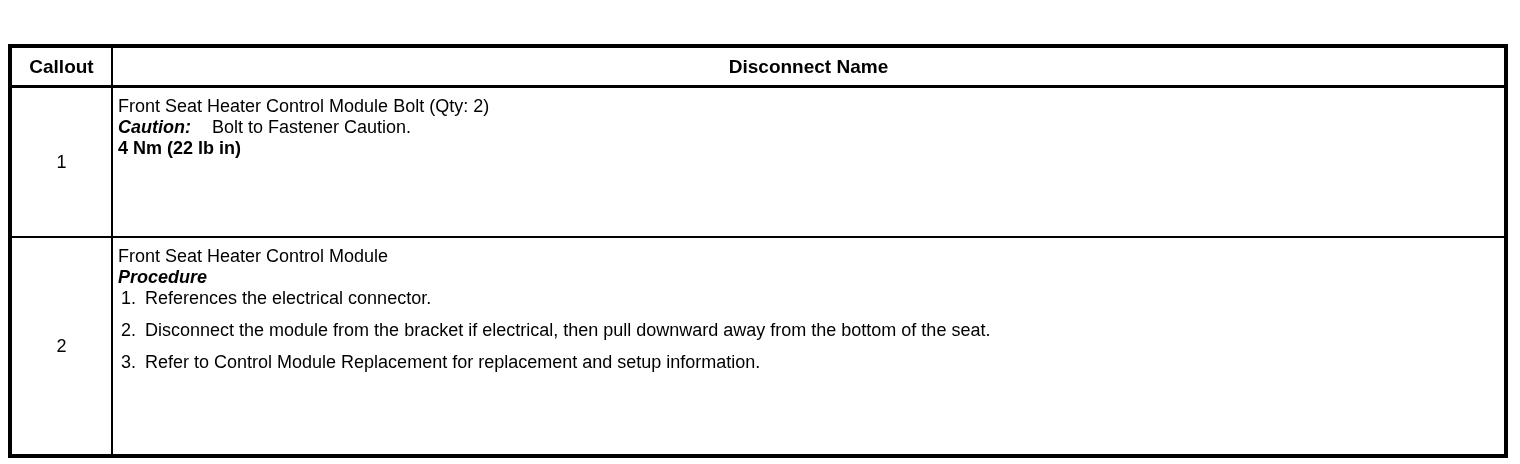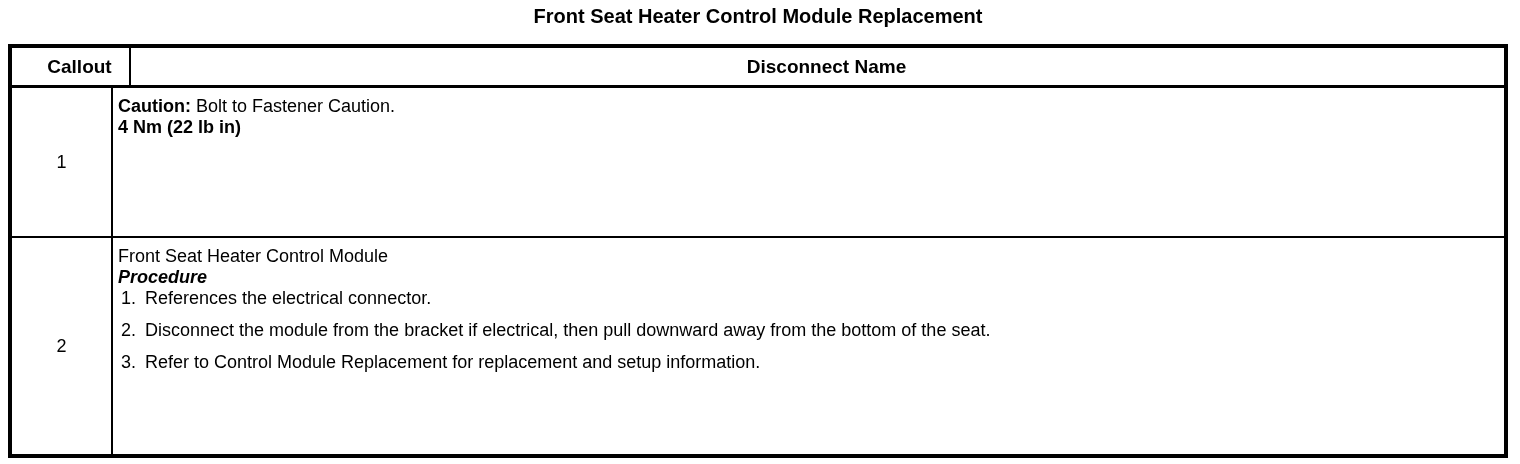--- a/index.html
+++ b/index.html
@@ -60,42 +60,41 @@
     align-items: center;
     justify-content: center;
   }
   .comp-cell {
     flex: 1 1 auto;
     min-width: 0;
   }
   .header-cell {
     font-weight: bold;
     font-size: 19px;
-    margin-left: 18px;
   }
   .comp-cell.header-cell {
     display: flex;
     align-items: center;
     justify-content: center;
   }
   .callout-num {
     font-size: 18px;
   }
   .cell-body {
     padding: 8px 10px 0 5px;
     font-size: 18px;
     line-height: 21px;
   }
   .cell-body p {
     margin: 0;
   }
   .p-component-1 { margin-bottom: 33px; }
   .p-caution     { margin-bottom: 33px; }
   .p-torque      { font-weight: bold; }
-  .caution-label { font-weight: bold; margin-right: 5px; }
+  .caution-label { font-weight: bold; margin-right: 21px; font-style: italic; }
   .p-component-2 { margin-bottom: 34px; }
   .p-procedure   { margin-left: 38px; margin-bottom: 31px; font-weight: bold; font-style: italic; }
   .steps {
     margin: 0;
     padding: 0;
     list-style: none;
   }
   .step {
     display: flex;
     margin: 0 0 11px 3px;
@@ -106,35 +105,35 @@
   }
   .step-text {
     flex: 1 1 auto;
   }
 </style>
 </head>
 <body>
 
 <div class="page">
 
-  <div class="doc-title">Front Seat Heater Control Module Replacement</div>
 
   <div class="doc-table">
 
     <div class="trow thead-row">
       <div class="callout-cell header-cell">Callout</div>
       <div class="comp-cell header-cell">Disconnect Name</div>
     </div>
 
     <div class="trow body-row-1">
       <div class="callout-cell">
         <span class="callout-num">1</span>
       </div>
       <div class="comp-cell">
         <div class="cell-body">
+          <p class="p-component-1">Front Seat Heater Control Module Bolt (Qty: 2)</p>
           <p class="p-caution">
             <span class="caution-label">Caution:</span><span>Bolt to Fastener Caution.</span>
           </p>
           <p class="p-torque">4 Nm (22 lb in)</p>
         </div>
       </div>
     </div>
 
     <div class="trow body-row-2">
       <div class="callout-cell">

